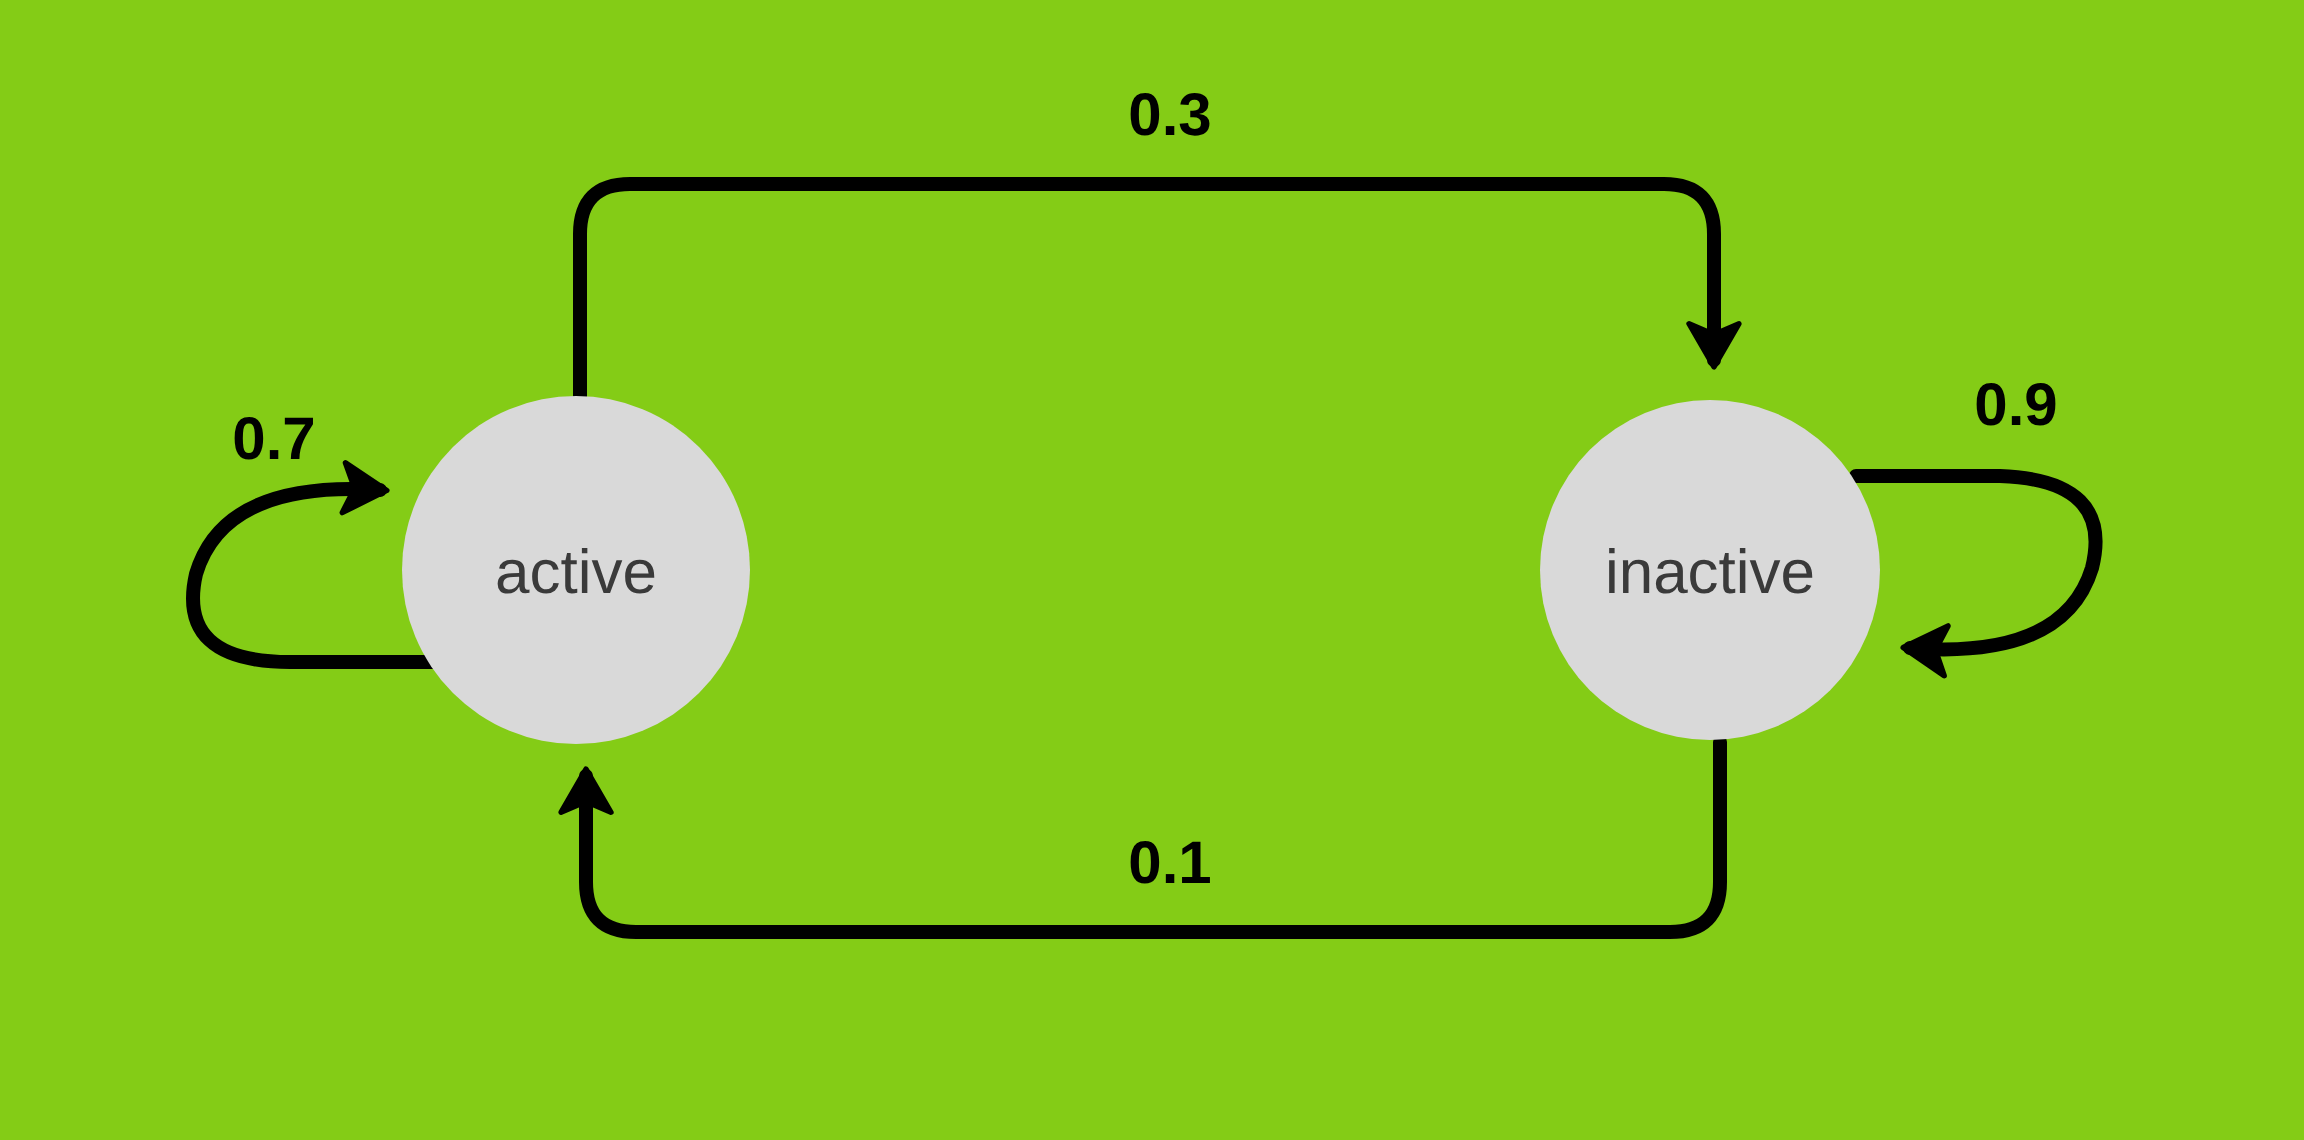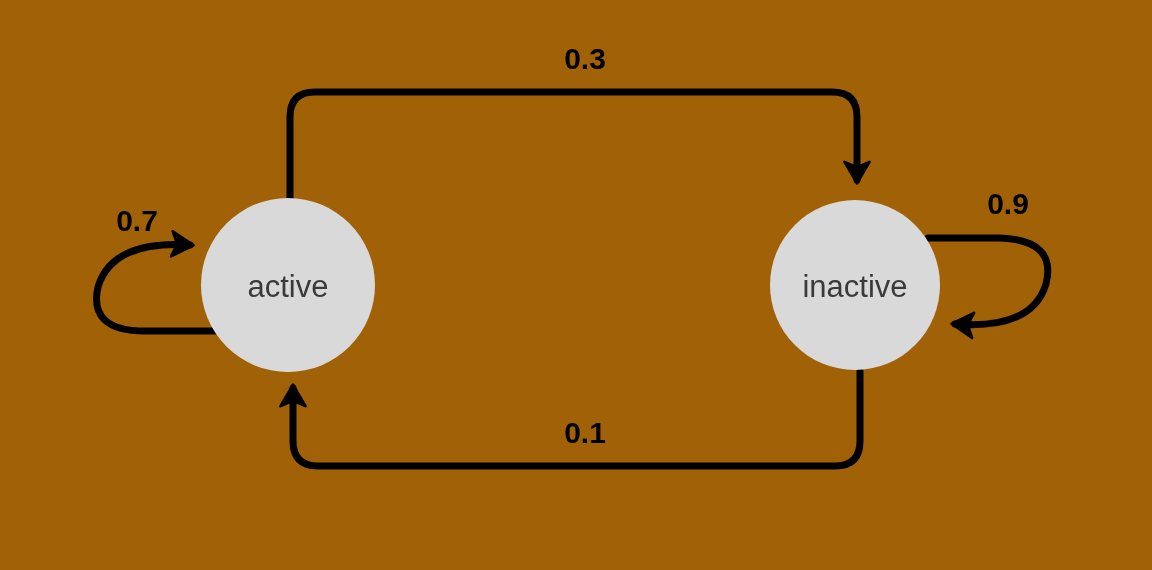--- a/index.html
+++ b/index.html
@@ -11,21 +11,21 @@
   body {
     width: 1152px;
     height: 570px;
     overflow: hidden;
     font-family: "Liberation Sans", "DejaVu Sans", sans-serif;
   }
   #diagram-canvas {
     position: relative;
     width: 1152px;
     height: 570px;
-    background: #a16207;
+    background: #84cc16;
     text-align: center;
   }
   #diagram-svg {
     position: absolute;
     top: 0;
     left: 0;
     width: 1152px;
     height: 570px;
     display: block;
   }

